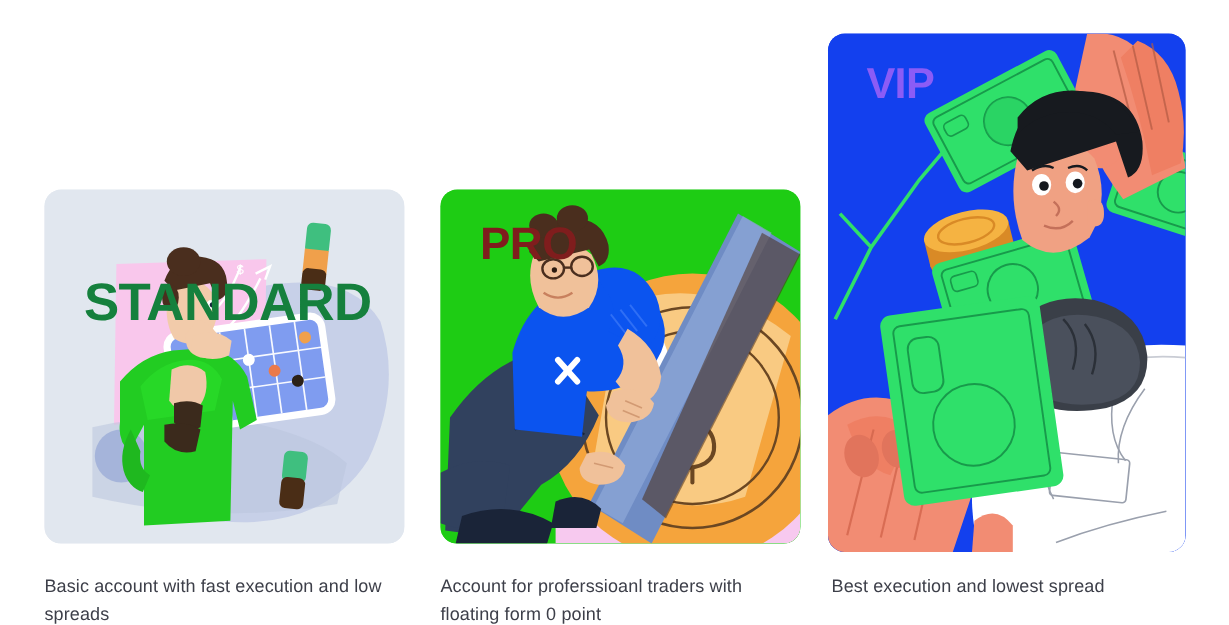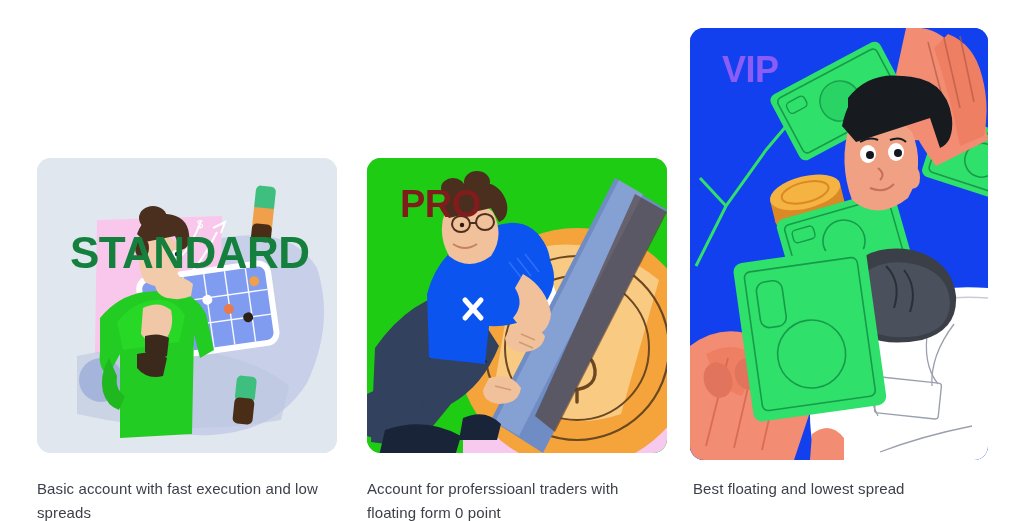--- a/index.html
+++ b/index.html
@@ -355,16 +355,16 @@
 
         <g transform="rotate(-8 120 300)">
           <rect x="52" y="226" width="134" height="160" rx="9" fill="#2fe06a"></rect>
           <rect x="62" y="236" width="114" height="140" rx="6" fill="none" stroke="#189a4b" stroke-width="1.6"></rect>
           <rect x="72" y="248" width="26" height="46" rx="9" fill="none" stroke="#189a4b" stroke-width="1.6"></rect>
           <circle cx="118" cy="326" r="34" fill="none" stroke="#189a4b" stroke-width="1.6"></circle>
         </g>
       </svg>
     </div>
     <div class="card-title">VIP</div>
-    <div class="plan-caption" id="caption-vip">Best floating and lowest spread</div>
+    <div class="plan-caption" id="caption-vip">Best execution and lowest spread</div>
   </div>
 
 </div>
 
 </body></html>

